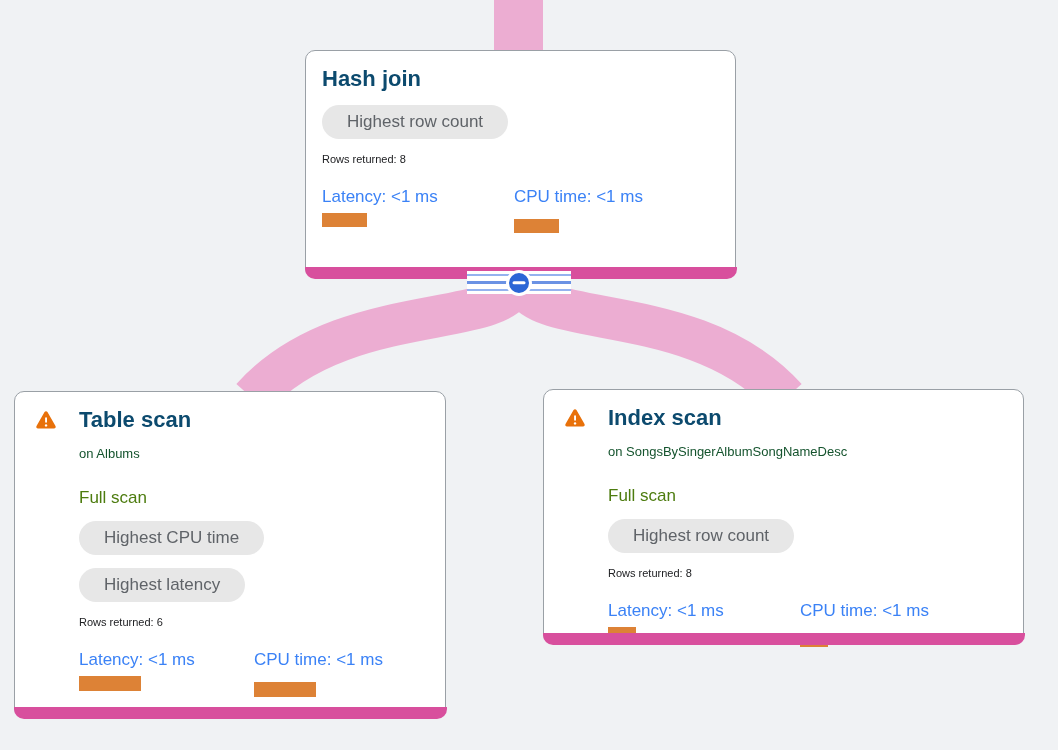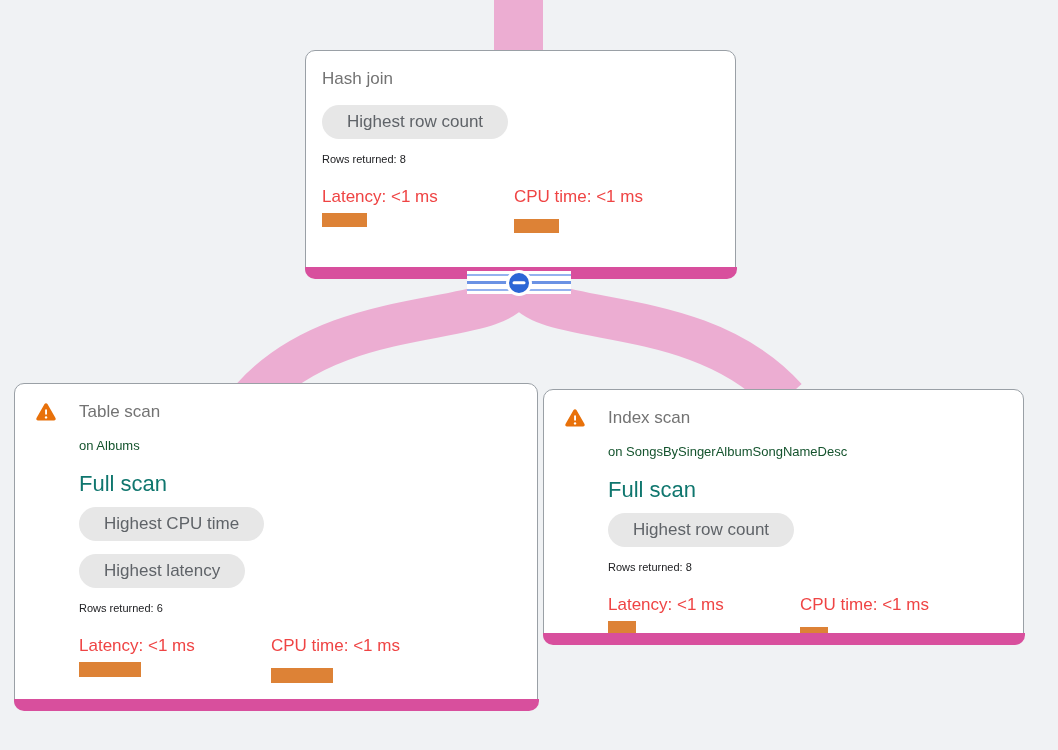--- a/index.html
+++ b/index.html
@@ -21,49 +21,49 @@
     border:1.5px solid #9aa0a6;
     border-radius:10px;
   }
   .card-strip {
     position:absolute; left:-1.5px; right:-1.5px; bottom:-1.5px;
     height:12px;
     background:#d84f9d;
     border-radius:0 0 10px 10px;
   }
   .card-hash  { left:305px; top:50px;  width:431px; height:228px; }
-  .card-table { left:14px;  top:383px; width:524px; height:327px; }
+  .card-table { left:14px;  top:391px; width:432px; height:327px; }
   .card-index { left:543px; top:389px; width:481px; height:255px; }
 
   .card-pad { padding:15px 16px 0 16px; }
   .node-flex { display:flex; padding:15px 16px 0 19px; }
   .warn-icon { width:24px; height:24px; flex:0 0 24px; margin-top:2px; }
   .node-content { margin-left:21px; min-width:0; }
 
-  .node-title { font-size:17px; font-weight:400; color:#737373; line-height:26px; }
+  .node-title { font-size:22px; font-weight:700; color:#0c4a6e; line-height:26px; }
   .node-sub   { margin-top:10px; font-size:13px; color:#14532d; line-height:21px; white-space:nowrap; }
-  .node-scan  { margin-top:17px;  font-size:22px; color:#0f766e; line-height:21px; }
+  .node-scan  { margin-top:23px;  font-size:17px; color:#4d7c0f; line-height:21px; }
 
   .pill-row { margin-top:13px; }
   .pill {
     display:inline-block;
     height:34px; line-height:34px;
     padding:0 25px;
     border-radius:17px;
     background:#e7e7e7;
     color:#5f6368;
     font-size:17px;
     font-weight:500;
     white-space:nowrap;
   }
   .rows-returned { margin-top:10px; font-size:11px; color:#202124; line-height:21px; }
 
   .metrics { display:flex; margin-top:16px; }
   .metric  { width:192px; }
-  .metric-label { font-size:17px; color:#ef4444; line-height:21px; white-space:nowrap; }
+  .metric-label { font-size:17px; color:#3b82f6; line-height:21px; white-space:nowrap; }
   .metric-bar { background:#dd8236; margin-top:6px; }
   .metric-cpu .metric-bar { margin-top:12px; }
 
   .bar-hash  { width:45px; height:14px; }
   .bar-table { width:62px; height:15px; }
   .bar-index { width:28px; height:14px; }
 
   
   .collapse-ctl {
     position:absolute; left:467px; top:271px;

